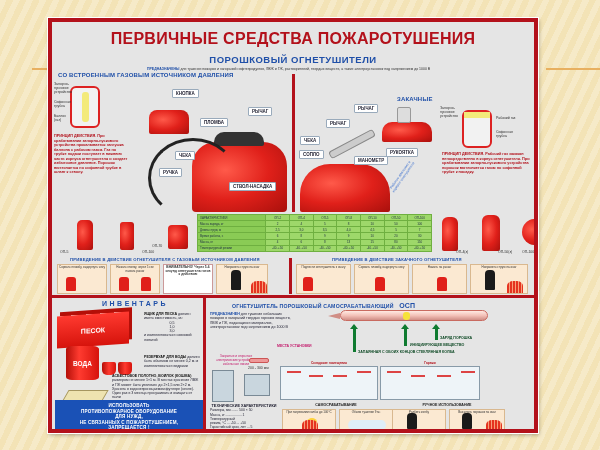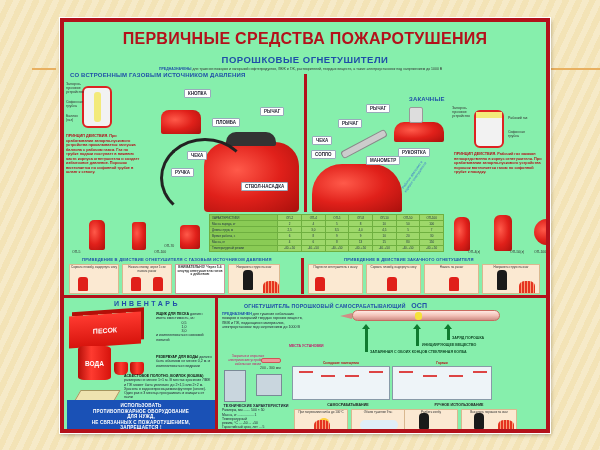--- a/index.html
+++ b/index.html
@@ -9,22 +9,22 @@
     background: #f3e3b6;
     background-image: repeating-linear-gradient(115deg, rgba(255,255,255,0.25) 0px, rgba(255,255,255,0.25) 6px, rgba(0,0,0,0) 6px, rgba(0,0,0,0) 12px);
     position: relative;
   }
   .slide-line {
     position: absolute; top: 68px; height: 2px; background: #e8b060;
   }
   .slide-line.left { left: 32px; width: 24px; }
   .slide-line.right { left: 546px; width: 54px; }
   .poster {
-    position: absolute; left: 60px; top: 18px; width: 490px; height: 415px;
-    background: #86efac; border: 4px solid #b3111b;
+    position: absolute; left: 48px; top: 18px; width: 490px; height: 415px;
+    background: #e5e5e5; border: 4px solid #b3111b;
     box-shadow: 0 0 0 1px #fff, 1px 2px 4px rgba(0,0,0,0.3);
     overflow: hidden;
   }
   .title {
     position: absolute; left: 0; top: 8px; width: 100%; text-align: center;
     color: #b3111b; font-weight: bold; font-size: 16px; letter-spacing: 0.3px;
   }
   .subtitle {
     position: absolute; left: 0; top: 32px; width: 100%; text-align: center;
     color: #1f4fa8; font-weight: bold; font-size: 9.5px; letter-spacing: 0.5px;
@@ -134,21 +134,21 @@
 </style>
 </head>
 <body>
 
 <div class="slide-line left"></div>
 <div class="slide-line right"></div>
 
 <div class="poster">
 
   <div class="title">ПЕРВИЧНЫЕ СРЕДСТВА ПОЖАРОТУШЕНИЯ</div>
-  <div class="subtitle">ПОРОШКОВЫЕ ОГНЕТУШИТЕЛИ</div>
+  <div class="subtitle">ПОРОШКОВЫЙ ОГНЕТУШИТЕЛИ</div>
   <div class="purpose">
     <b>ПРЕДНАЗНАЧЕНЫ</b>
     <span>для тушения пожаров и загораний нефтепродуктов, ЛВЖ и ГЖ, растворителей, твердых веществ, а также электроустановок под напряжением до 1000 В</span>
   </div>
 
   <div class="sec-head" style="left:6px;top:50px;">СО ВСТРОЕННЫМ ГАЗОВЫМ ИСТОЧНИКОМ ДАВЛЕНИЯ</div>
 
   <div class="cutaway" style="left:18px;top:64px;width:30px;height:42px;">
     <div style="position:absolute;left:10px;top:4px;width:7px;height:30px;background:#f3ea7a;border-radius:3px;"></div>
   </div>

